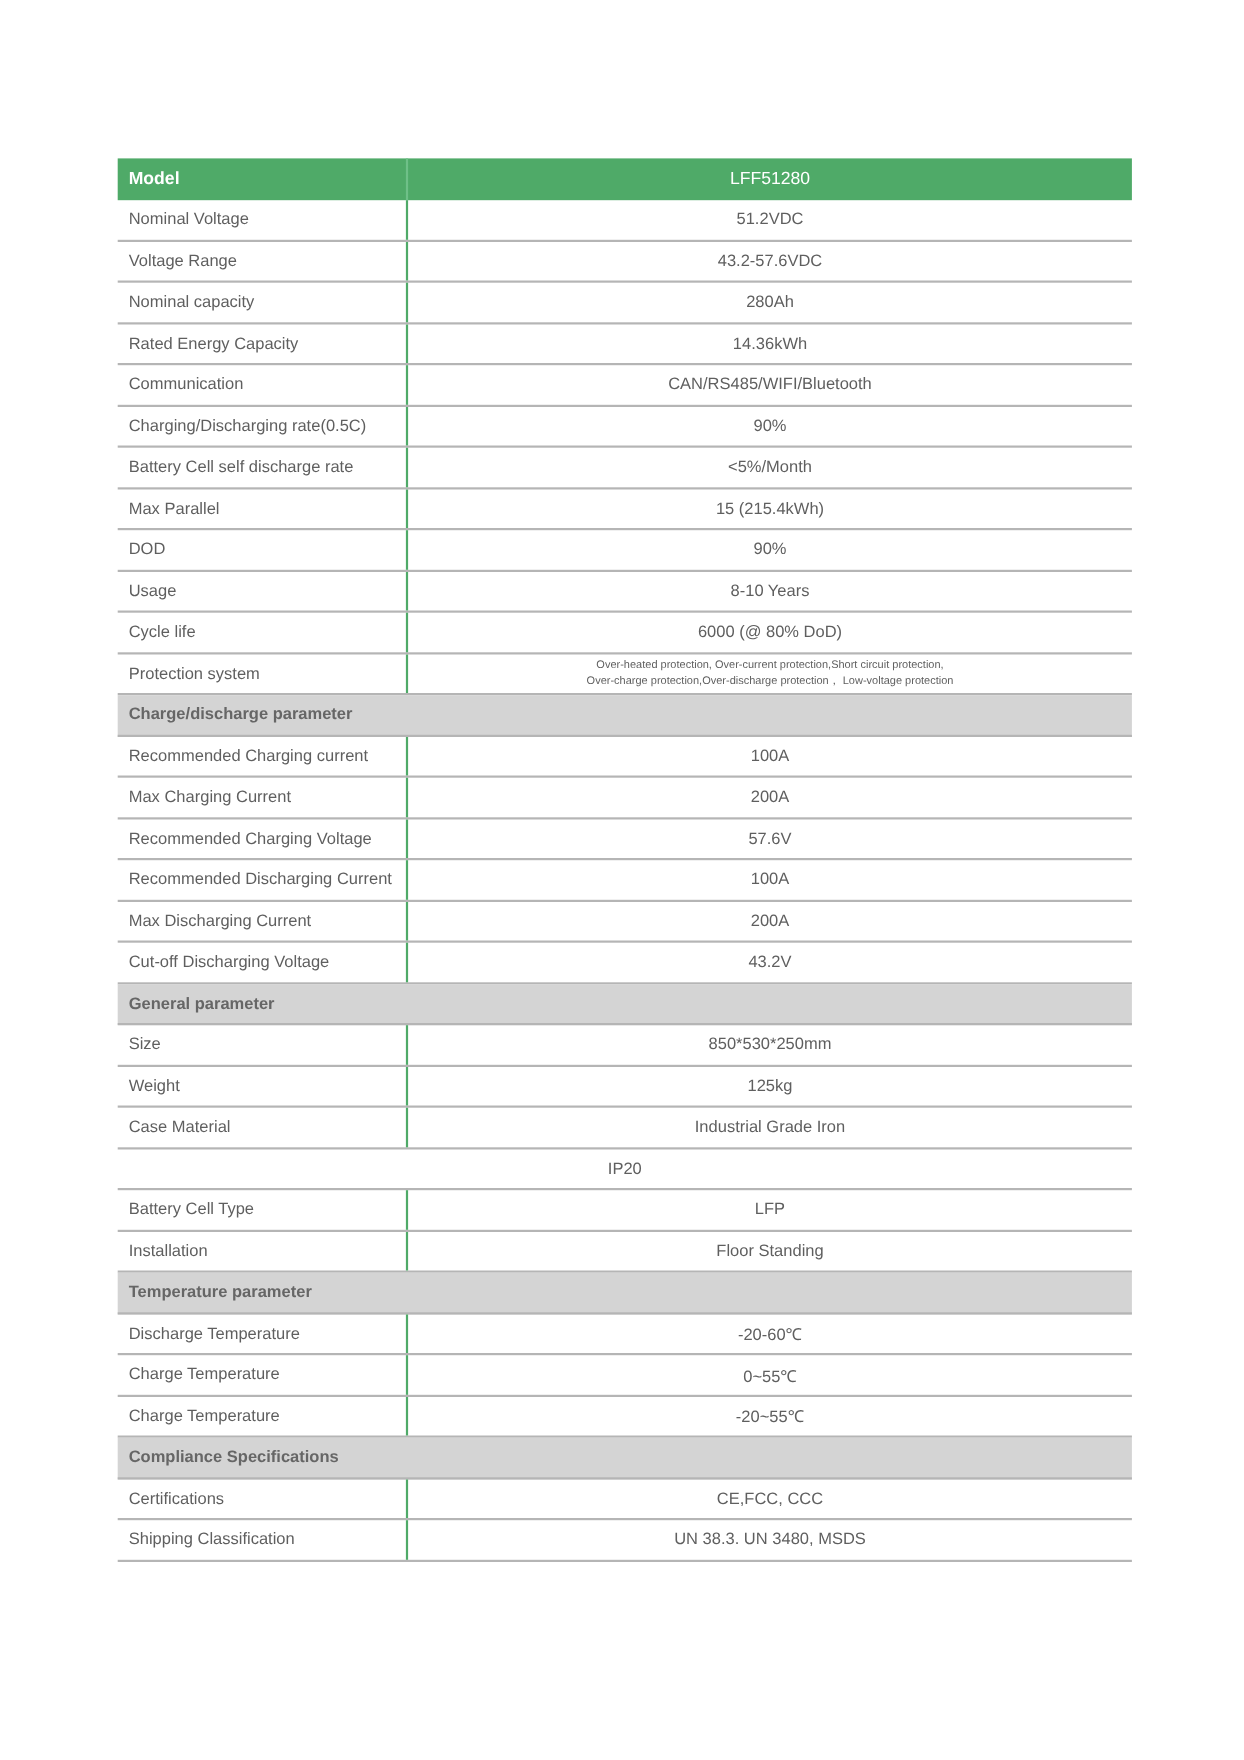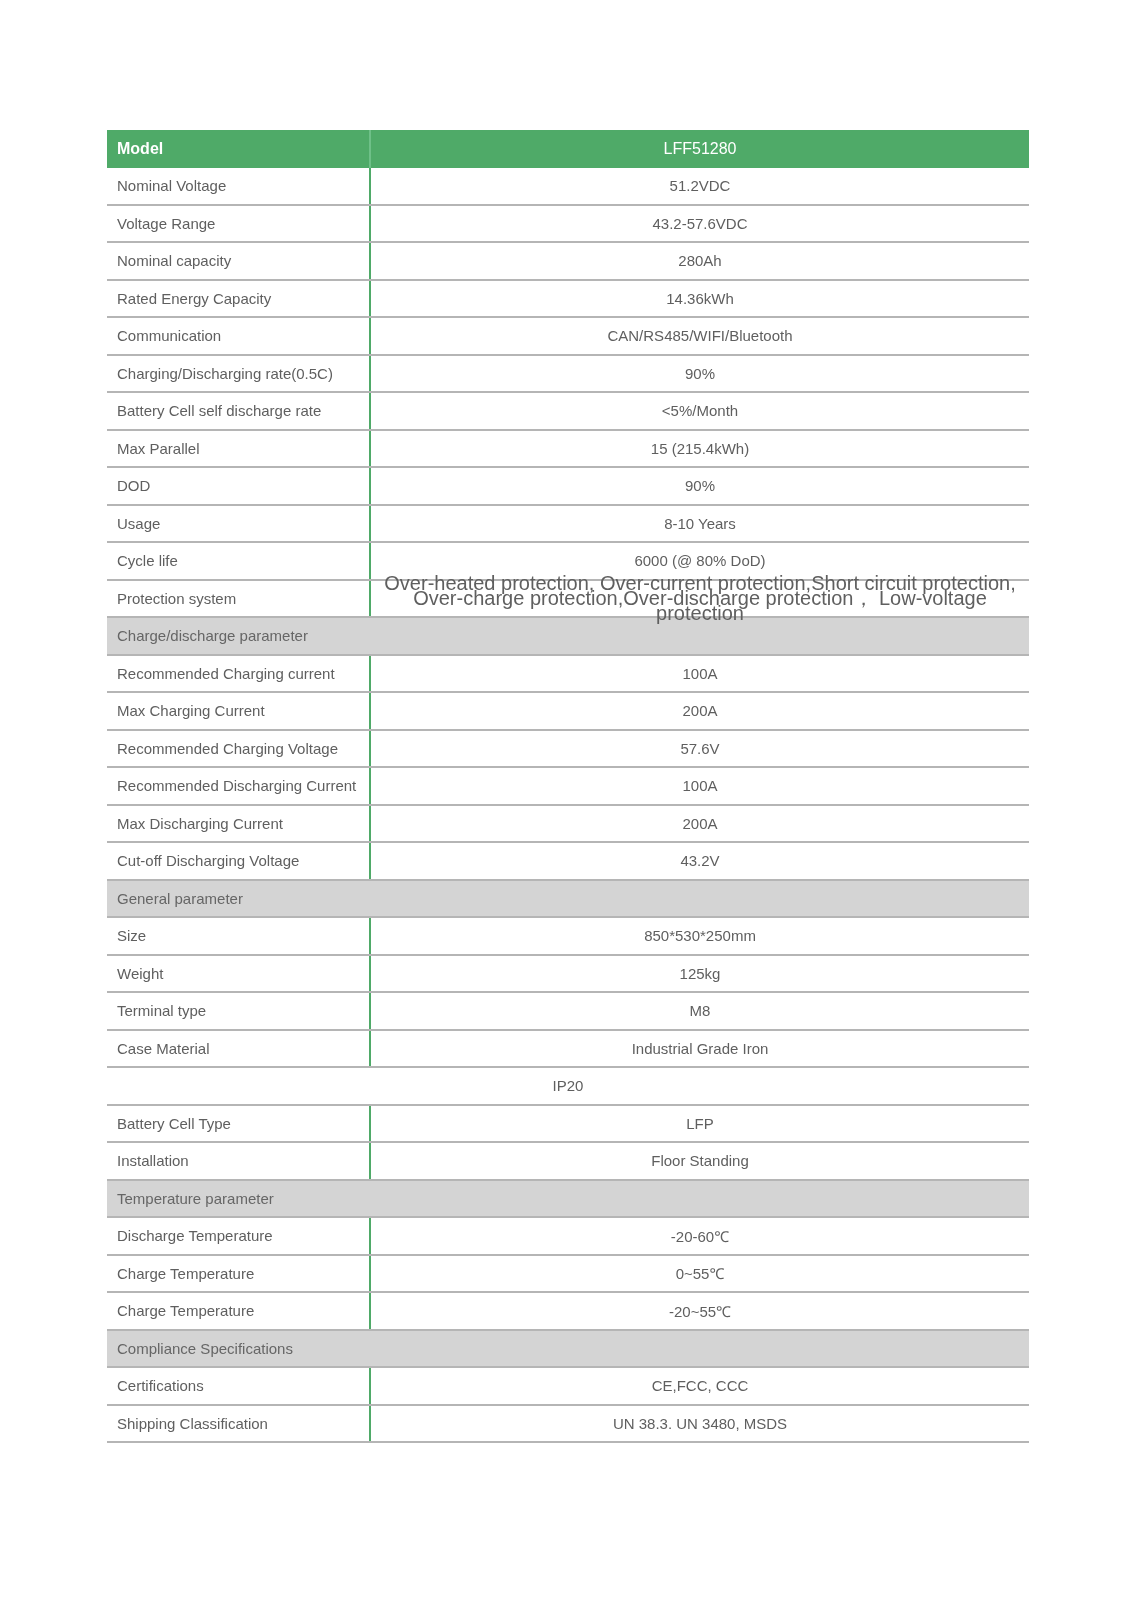--- a/index.html
+++ b/index.html
@@ -1,26 +1,26 @@
 <!DOCTYPE html>
 <html><head>
 <meta charset="utf-8">
 <style>
   html, body { margin: 0; padding: 0; background: #ffffff; }
   body { width: 1131px; height: 1600px; position: relative; font-family: "Liberation Sans", sans-serif; color: #5f5f5f; }
-  .sheet { position: absolute; left: 107px; top: 130px; width: 922px; }
+  .sheet { position: absolute; left: 107px; top: 144px; width: 922px; }
   .row { display: flex; height: 37.5px; border-bottom: 2px solid #b5b5b5; box-sizing: border-box; }
   .row.header { background: #4faa68; height: 38px; border-bottom: none; }
   .row.header .c1 { color: #fff; font-weight: bold; font-size: 16px; border-right: 2px solid #6fc088; }
   .row.header .c2 { color: #fff; font-weight: normal; font-size: 16px; }
   .row.section { background: #d4d4d4; }
-  .row.section .c1 { border-right: none; font-weight: normal; color: #666; width: 100%; }
+  .row.section .c1 { border-right: none; font-weight: bold; color: #666; width: 100%; }
   .c1 { width: 264px; box-sizing: border-box; padding-left: 10px; display: flex; align-items: center; font-size: 15px; border-right: 2px solid #4faa68; }
   .c2 { flex: 1; display: flex; align-items: center; justify-content: center; text-align: center; font-size: 15px; }
-  .multi { font-size: 20px; line-height: 15px; }
+  .multi { font-size: 10px; line-height: 15px; }
 </style>
 </head>
 <body>
 
 <div class="sheet">
   <div class="row header">
     <div class="c1">Model</div>
     <div class="c2">LFF51280</div>
   </div>
   <div id="rows">
@@ -109,24 +109,20 @@
       </div>
       <div class="row">
         <div class="c1">Size</div>
         <div class="c2">850*530*250mm</div>
       </div>
       <div class="row">
         <div class="c1">Weight</div>
         <div class="c2">125kg</div>
       </div>
       <div class="row">
-        <div class="c1">Terminal type</div>
-        <div class="c2">M8</div>
-      </div>
-      <div class="row">
         <div class="c1">Case Material</div>
         <div class="c2">Industrial Grade Iron</div>
       </div>
       <div class="row">
         <div class="c2">IP20</div>
       </div>
       <div class="row">
         <div class="c1">Battery Cell Type</div>
         <div class="c2">LFP</div>
       </div>

